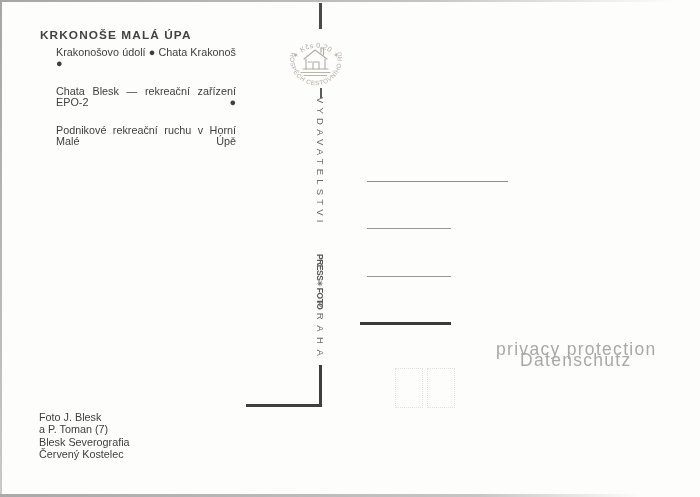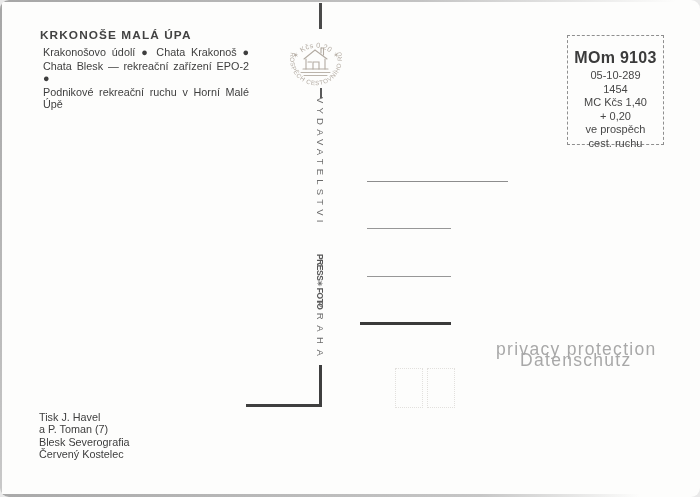--- a/index.html
+++ b/index.html
@@ -1,32 +1,32 @@
 <!DOCTYPE html>
 <html><head>
 <meta charset="utf-8">
 <style>
   html,body{margin:0;padding:0;background:#e9e9e9;}
   .canvas{
     position:relative;width:700px;height:497px;background:#fdfdfc;overflow:hidden;
-    font-family:"Liberation Sans", sans-serif;color:#3e3e3e;border-radius:9px;
+    font-family:"Liberation Sans", sans-serif;color:#3e3e3e;
   }
   
   .edge{position:absolute;}
   .edge-top{left:0;top:0;width:697px;height:2px;
     background:linear-gradient(to right,#a6a6a6,#c3c3c3 60%,rgba(230,230,230,0) 97%);}
   .edge-left{left:0;top:0;width:2px;height:497px;
     background:linear-gradient(to bottom,#a6a6a6,#bdbdbd 70%,#c9c9c9);}
   .edge-bottom{left:0;top:494px;width:640px;height:2.5px;
     background:linear-gradient(to right,#a9a9a9,#c6c6c6 75%,rgba(230,230,230,0));}
 
   
   .intro{position:absolute;left:40px;top:28px;width:212px;}
   .intro h1{margin:0;font-size:11.8px;font-weight:bold;letter-spacing:1.1px;color:#424242;}
-  .intro p{margin:3px;font-size:10.8px;line-height:11.4px;color:#3e3e3e;
+  .intro p{margin:16px;font-size:10.8px;line-height:11.4px;color:#3e3e3e;
     text-align:justify;text-align-last:justify;}
   .intro p.first{margin-top:5px;}
 
   
   .vline{position:absolute;background:#4a4a4a;}
   .vline-top{left:319px;top:3px;width:2.5px;height:26px;}
   .vline-mid{left:319.5px;top:88px;width:2px;height:10px;background:#5a5a5a;}
   .vline-bottom{left:318.5px;top:365px;width:3px;height:42px;background:#3f3f3f;}
   .hline-corner{position:absolute;left:246px;top:404px;width:75px;height:2.5px;background:#3f3f3f;}
 
@@ -110,40 +110,31 @@
 
   <div class="vtext vyd">VYDAVATELSTVI</div>
 
   <div class="vtext pressfoto"><span>PRESS</span><span class="star">✳</span><span>FOTO</span></div>
 
   <div class="vtext praha">PRAHA</div>
 
   <div class="vline vline-bottom"></div>
   <div class="hline-corner"></div>
 
-  <div class="codebox">
-    <div class="code">MOm 9103</div>
-    <div class="cline">05-10-289</div>
-    <div class="cline">1454</div>
-    <div class="cline">MC Kčs 1,40</div>
-    <div class="cline">+ 0,20</div>
-    <div class="cline">ve prospěch</div>
-    <div class="cline">cest. ruchu</div>
-  </div>
 
   <div class="addr addr1"></div>
   <div class="addr addr2"></div>
   <div class="addr addr3"></div>
   <div class="addr addr4"></div>
 
   <div class="dotbox dotbox1"></div>
   <div class="dotbox dotbox2"></div>
 
   <div class="imprint">
-    <div>Tisk J. Havel</div>
+    <div>Foto J. Blesk</div>
     <div>a P. Toman (7)</div>
     <div>Blesk Severografia</div>
     <div>Červený Kostelec</div>
   </div>
 
   <div class="wm wm2">Datenschutz</div>
   <div class="wm wm1">privacy protection</div>
 
 </div>
 

